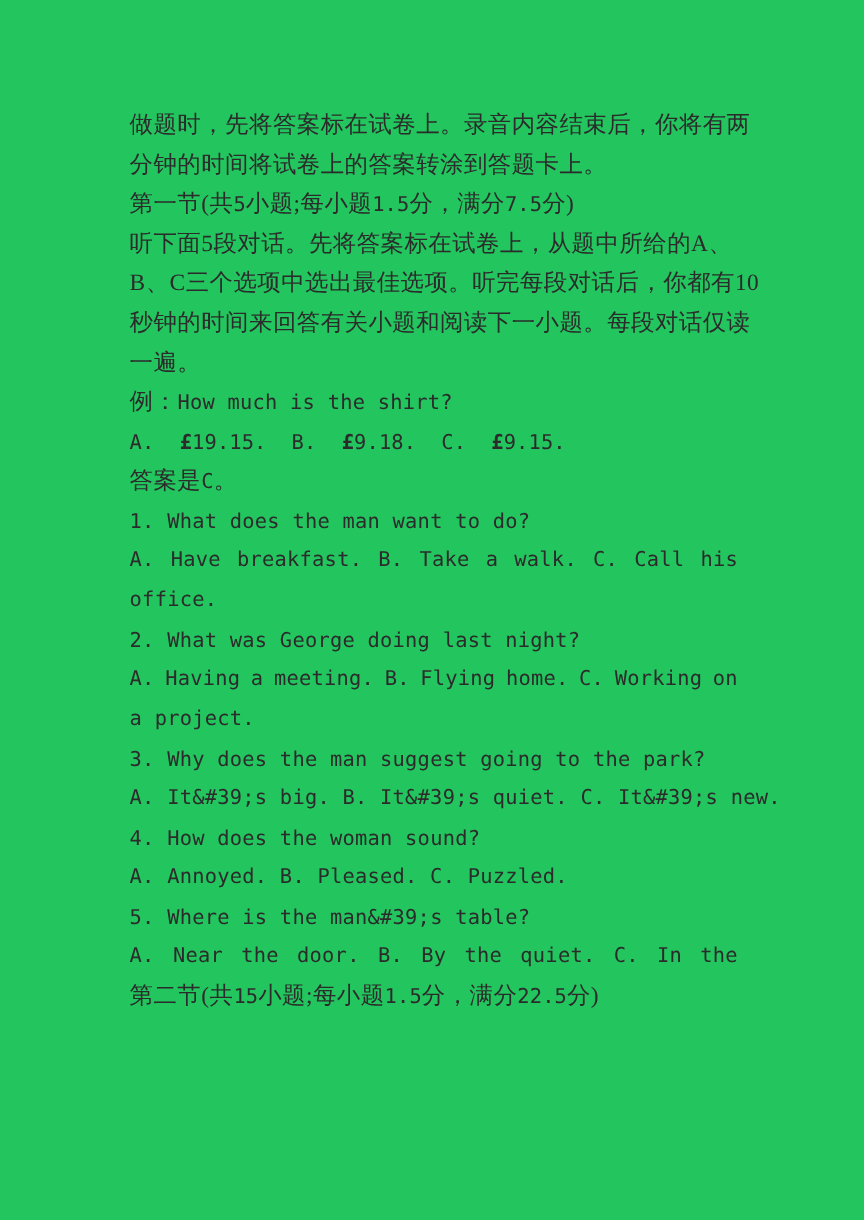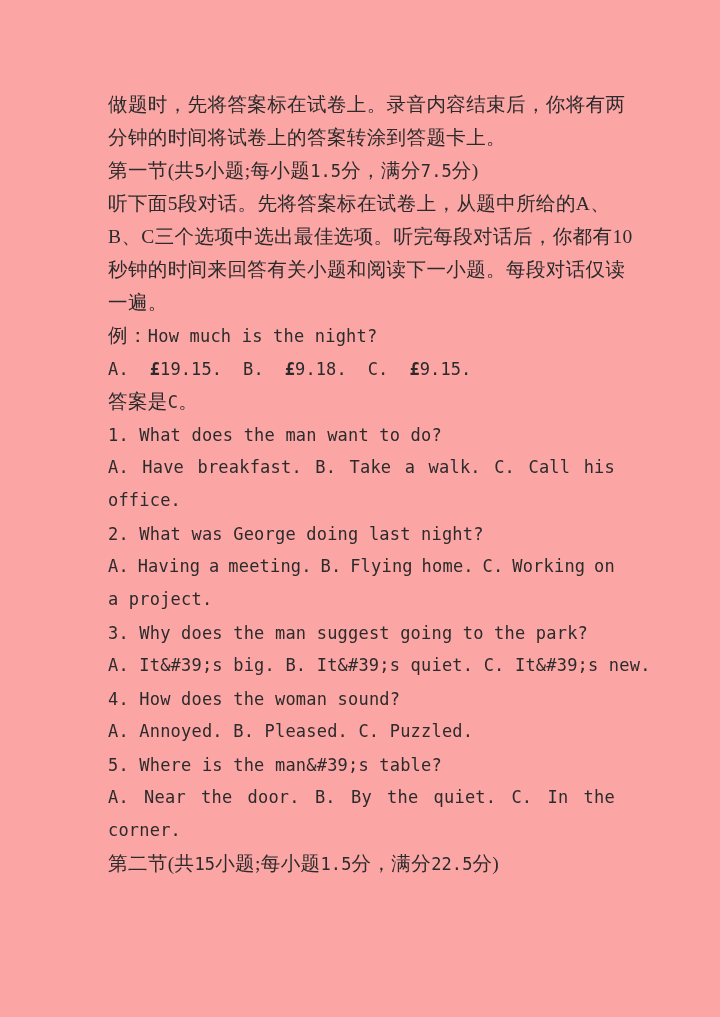--- a/index.html
+++ b/index.html
@@ -13,21 +13,21 @@
     overflow: hidden;
     font-family: "Liberation Serif", "DejaVu Serif", serif;
     color: #2b2b2b;
     -webkit-font-smoothing: antialiased;
   }
 
   .page {
     position: relative;
     width: 720px;
     height: 1017px;
-    background: #fca5a5;
+    background: #22c55e;
   }
 
   .doc-body {
     position: absolute;
     left: 108px;
     top: 88px;
     width: 507px;
   }
 
   
@@ -88,21 +88,21 @@
     <div class="line">
       <span class="cn">第一节</span><span class="cn">(共</span><span class="num">5</span><span class="cn">小题;每小题</span><span class="num">1.5</span><span class="cn">分，满分</span><span class="num">7.5</span><span class="cn">分)</span>
     </div>
 
     <div class="line cn">听下面5段对话。先将答案标在试卷上，从题中所给的A、</div>
     <div class="line cn">B、C三个选项中选出最佳选项。听完每段对话后，你都有10</div>
     <div class="line cn">秒钟的时间来回答有关小题和阅读下一小题。每段对话仅读</div>
     <div class="line cn">一遍。</div>
 
     <div class="line">
-      <span class="cn">例：</span><span class="en">How much is the night?</span>
+      <span class="cn">例：</span><span class="en">How much is the shirt?</span>
     </div>
     <div class="line">
       <span class="en">A.</span><span class="en">&nbsp;&nbsp;</span><span class="gbp">£</span><span class="num">19.15.</span><span class="en">&nbsp;&nbsp;</span><span class="en">B.</span><span class="en">&nbsp;&nbsp;</span><span class="gbp">£</span><span class="num">9.18.</span><span class="en">&nbsp;&nbsp;</span><span class="en">C.</span><span class="en">&nbsp;&nbsp;</span><span class="gbp">£</span><span class="num">9.15.</span>
     </div>
     <div class="line">
       <span class="cn">答案是</span><span class="en">C</span><span class="cn">。</span>
     </div>
 
     <div class="line">
       <span class="en">1.</span><span class="en">&nbsp;</span><span class="en">What does the man want to do?</span>
@@ -129,20 +129,19 @@
       <span class="en">4.</span><span class="en">&nbsp;</span><span class="en">How does the woman sound?</span>
     </div>
     <div class="line en">A. Annoyed. B. Pleased. C. Puzzled.</div>
 
     <div class="line">
       <span class="en">5.</span><span class="en">&nbsp;</span><span class="en">Where is the man&amp;#39;s table?</span>
     </div>
     <div class="line justify">
       <span class="en">A.</span><span class="en">Near</span><span class="en">the</span><span class="en">door.</span><span class="en">B.</span><span class="en">By</span><span class="en">the</span><span class="en">quiet.</span><span class="en">C.</span><span class="en">In</span><span class="en">the</span>
     </div>
-    <div class="line en">corner.</div>
 
     <div class="line">
       <span class="cn">第二节</span><span class="cn">(共</span><span class="num">15</span><span class="cn">小题;每小题</span><span class="num">1.5</span><span class="cn">分，满分</span><span class="num">22.5</span><span class="cn">分)</span>
     </div>
 
   </div>
 </div>
 
 </body></html>

